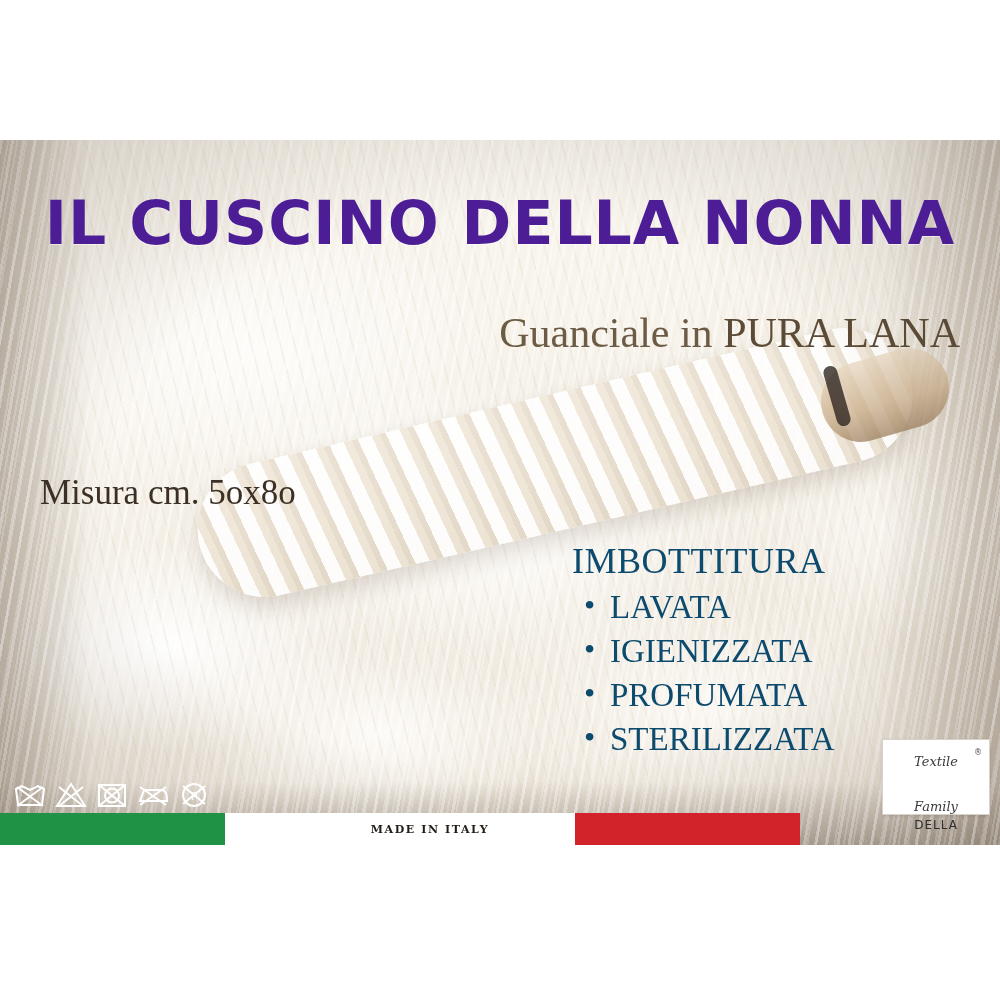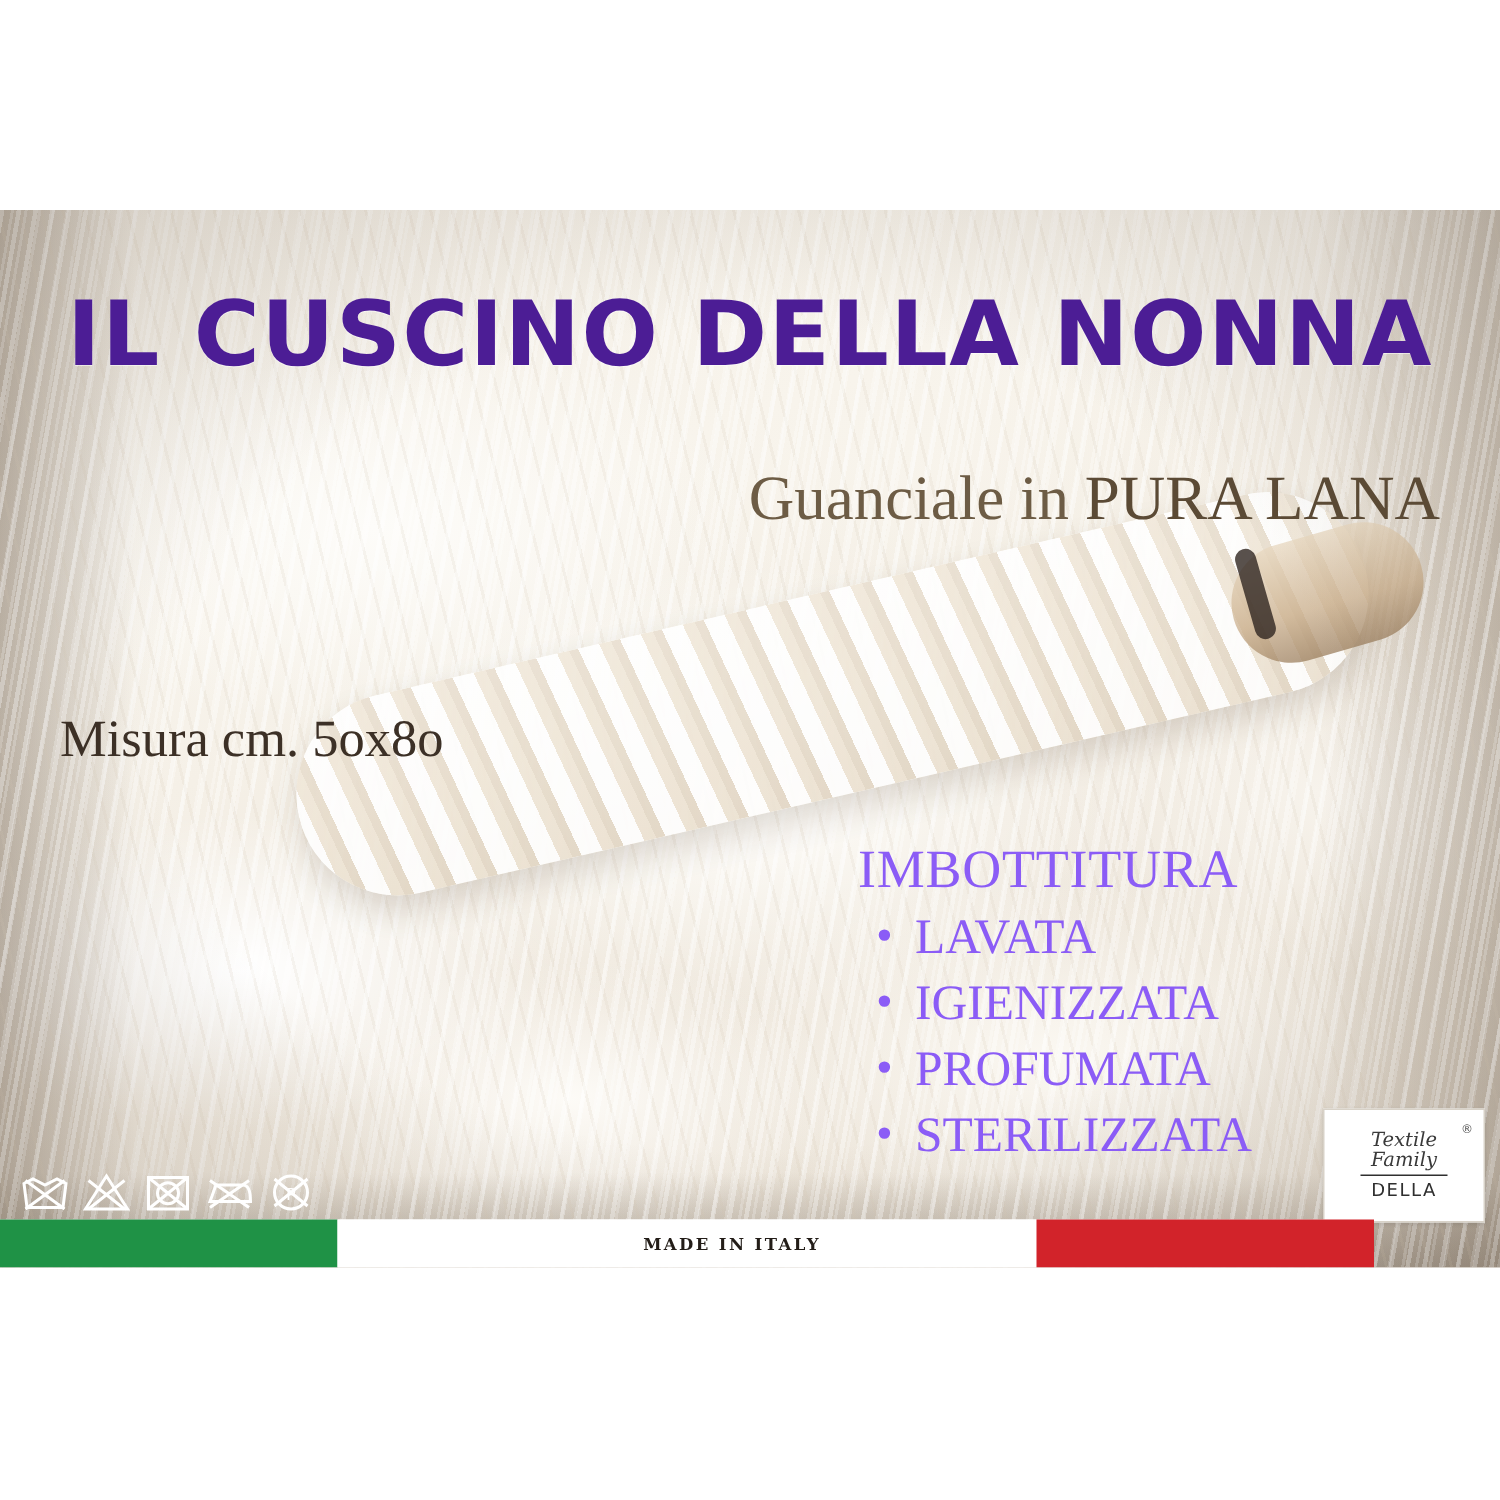--- a/index.html
+++ b/index.html
@@ -155,22 +155,21 @@
     font-size: 35px;
     color: #3c3026;
   }
 
   .features {
     position: absolute;
     right: 118px;
     top: 400px;
     width: 310px;
     font-family: "Liberation Serif", serif;
-    color: #8b5cf6;
-    margin-top: 18px;
+    color: #0c4a6e;
   }
   .features-title {
     font-size: 36px;
     letter-spacing: 0.5px;
     margin-bottom: 4px;
   }
   .features ul {
     list-style: none;
     margin: 0;
     padding: 0 0 0 12px;
@@ -221,20 +220,21 @@
     justify-content: center;
     box-shadow: 0 1px 3px rgba(0,0,0,0.12);
   }
   .logo-script {
     font-family: "DejaVu Serif", serif;
     font-style: italic;
     font-size: 13px;
     line-height: 13px;
     color: #3a3a3a;
     text-align: center;
+    margin-top: 32px;
   }
   .logo-rule {
     width: 58px;
     height: 1px;
     background: #2f2f2f;
     margin: 3px 0 2px;
   }
   .logo-shop {
     font-family: "DejaVu Sans", sans-serif;
     font-size: 12px;
@@ -248,21 +248,21 @@
     font-family: "DejaVu Sans", sans-serif;
     font-size: 8px;
     color: #555;
   }
 
   
   .flag-strip {
     position: absolute;
     left: 0;
     bottom: 0;
-    width: 916px;
+    width: 800px;
     height: 32px;
     display: flex;
     align-items: stretch;
     background: #ffffff;
   }
   .flag-green { width: 225px; background: #1f9246; }
   .flag-white-left { flex: 0 0 60px; background: #ffffff; }
   .flag-center {
     flex: 1;
     background: #ffffff;

